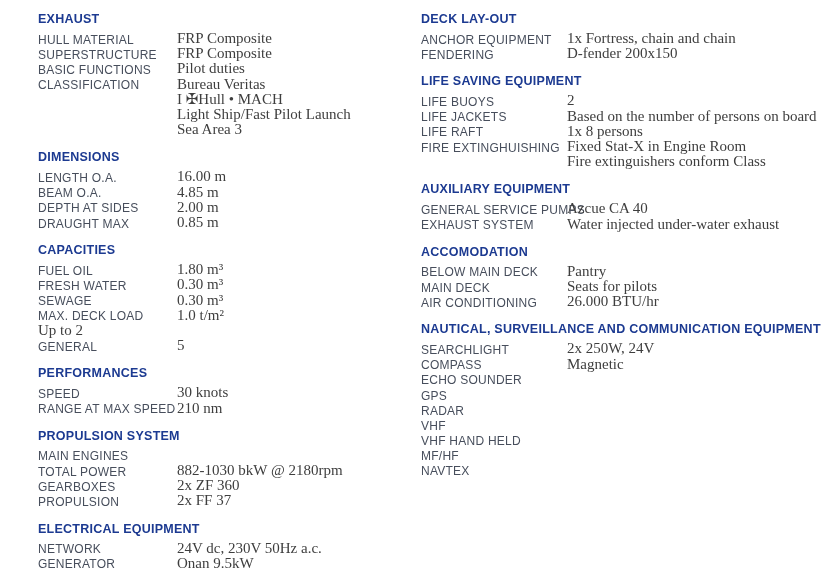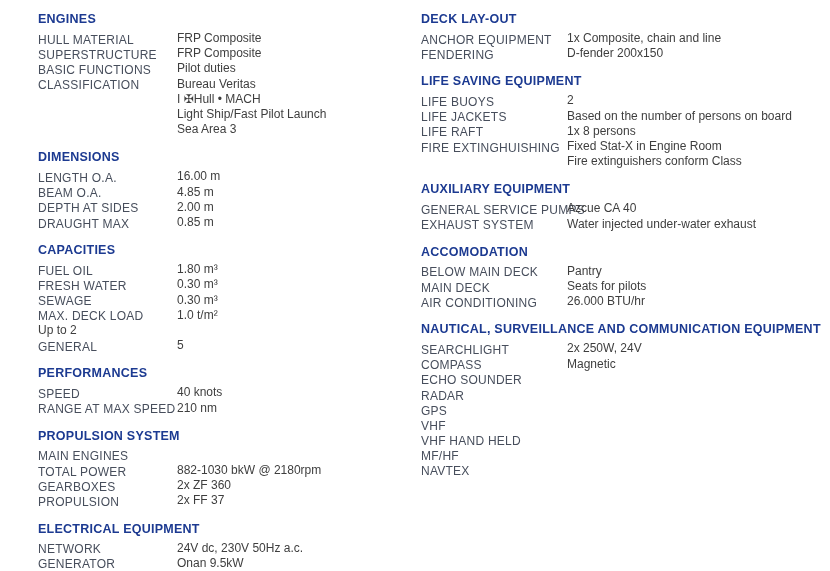--- a/index.html
+++ b/index.html
@@ -47,33 +47,34 @@
     line-height: 11px;
     letter-spacing: 0.25px;
     padding-top: 3.5px;
     color: var(--label, #474e5c);
     white-space: nowrap;
   }
   #col-right .label { flex-basis: 146px; width: 146px; }
 
   .value { flex: 1 1 auto; min-height: 15.2px; }
   .vline {
-    font-size: 12px;
+    font-size: 15px;
     line-height: 15.2px;
     color: var(--value, #3e3e3e);
     white-space: nowrap;
+    font-family: Liberation Serif, serif;
   }
 </style>
 </head>
 <body>
 
 <div class="page">
   <div class="col" id="col-left">
       <div class="section">
-        <div class="sec-title">ENGINES</div>
+        <div class="sec-title">EXHAUST</div>
         <div class="row">
           <div class="label">HULL MATERIAL</div>
           <div class="value">
             <div class="vline">FRP Composite</div>
           </div>
         </div>
         <div class="row">
           <div class="label">SUPERSTRUCTURE</div>
           <div class="value">
             <div class="vline">FRP Composite</div>
@@ -158,21 +159,21 @@
           <div class="value">
             <div class="vline">5</div>
           </div>
         </div>
       </div>
       <div class="section">
         <div class="sec-title">PERFORMANCES</div>
         <div class="row">
           <div class="label">SPEED</div>
           <div class="value">
-            <div class="vline">40 knots</div>
+            <div class="vline">30 knots</div>
           </div>
         </div>
         <div class="row">
           <div class="label">RANGE AT MAX SPEED</div>
           <div class="value">
             <div class="vline">210 nm</div>
           </div>
         </div>
       </div>
       <div class="section">
@@ -214,21 +215,21 @@
           </div>
         </div>
       </div>
     </div>
   <div class="col" id="col-right">
       <div class="section">
         <div class="sec-title">DECK LAY-OUT</div>
         <div class="row">
           <div class="label">ANCHOR EQUIPMENT</div>
           <div class="value">
-            <div class="vline">1x Composite, chain and line</div>
+            <div class="vline">1x Fortress, chain and chain</div>
           </div>
         </div>
         <div class="row">
           <div class="label">FENDERING</div>
           <div class="value">
             <div class="vline">D-fender 200x150</div>
           </div>
         </div>
       </div>
       <div class="section">
@@ -307,25 +308,25 @@
           <div class="label">COMPASS</div>
           <div class="value">
             <div class="vline">Magnetic</div>
           </div>
         </div>
         <div class="row">
           <div class="label">ECHO SOUNDER</div>
           <div class="value"></div>
         </div>
         <div class="row">
+          <div class="label">GPS</div>
+          <div class="value"></div>
+        </div>
+        <div class="row">
           <div class="label">RADAR</div>
-          <div class="value"></div>
-        </div>
-        <div class="row">
-          <div class="label">GPS</div>
           <div class="value"></div>
         </div>
         <div class="row">
           <div class="label">VHF</div>
           <div class="value"></div>
         </div>
         <div class="row">
           <div class="label">VHF HAND HELD</div>
           <div class="value"></div>
         </div>

